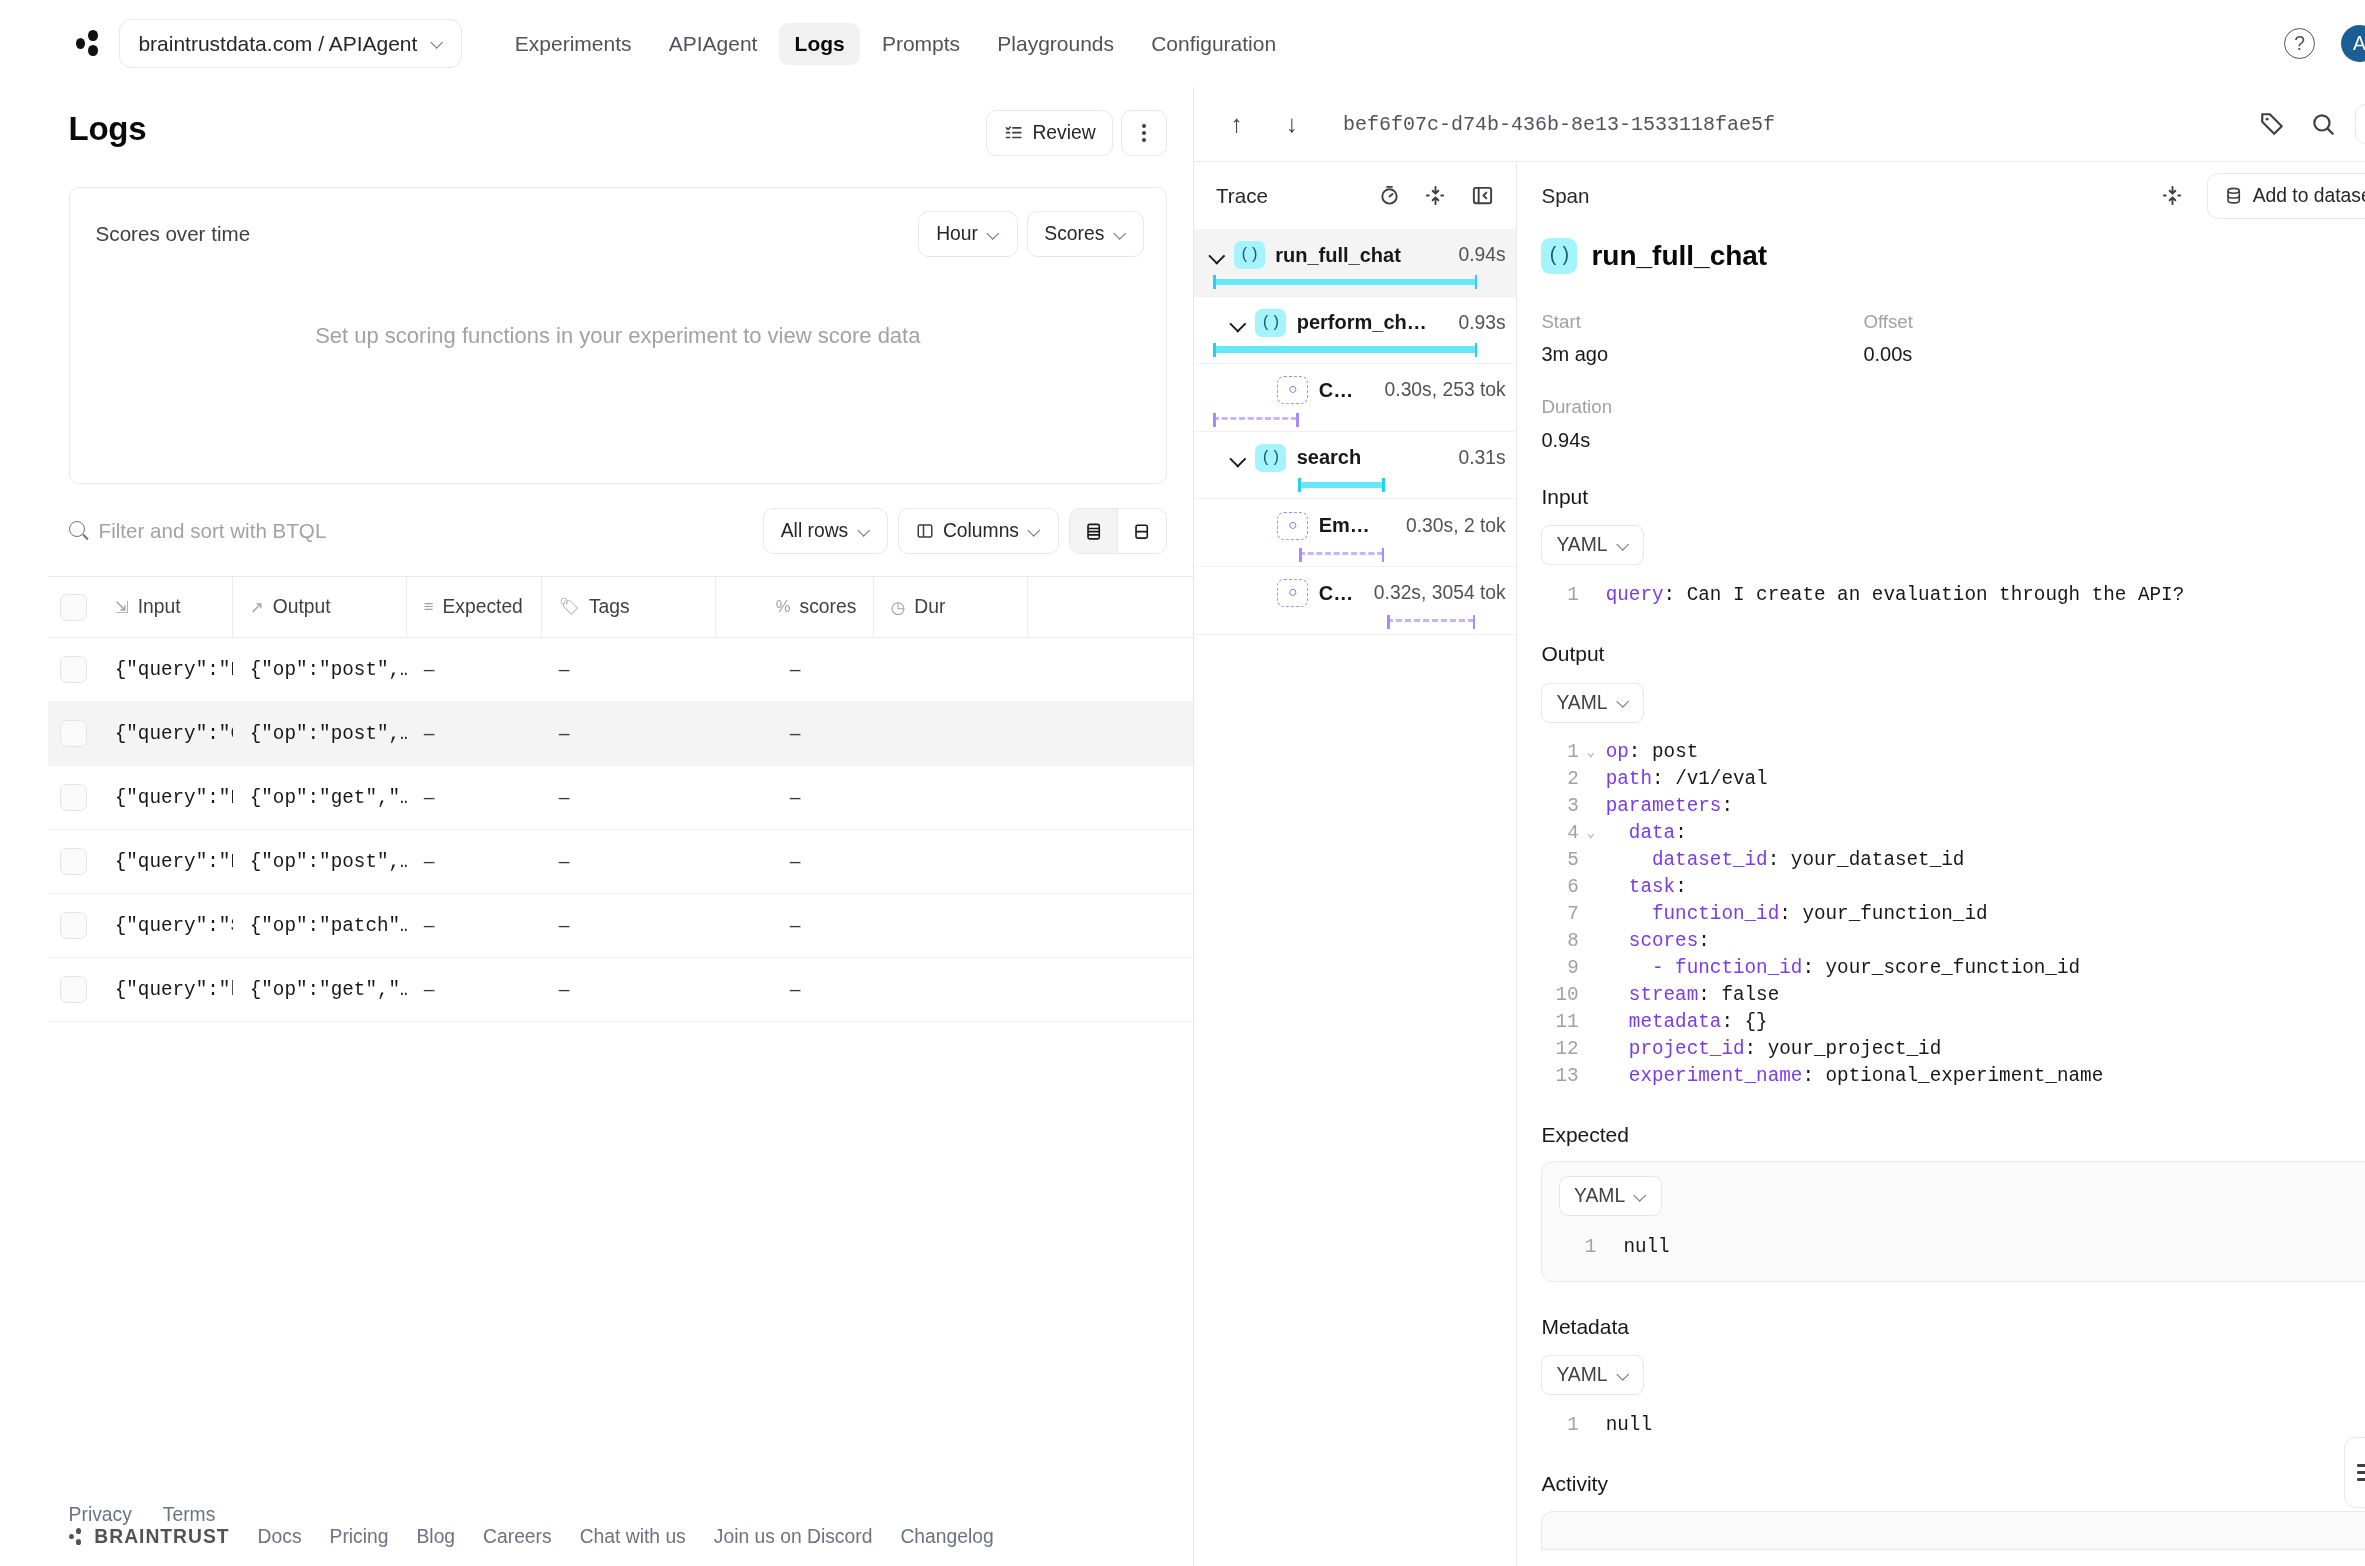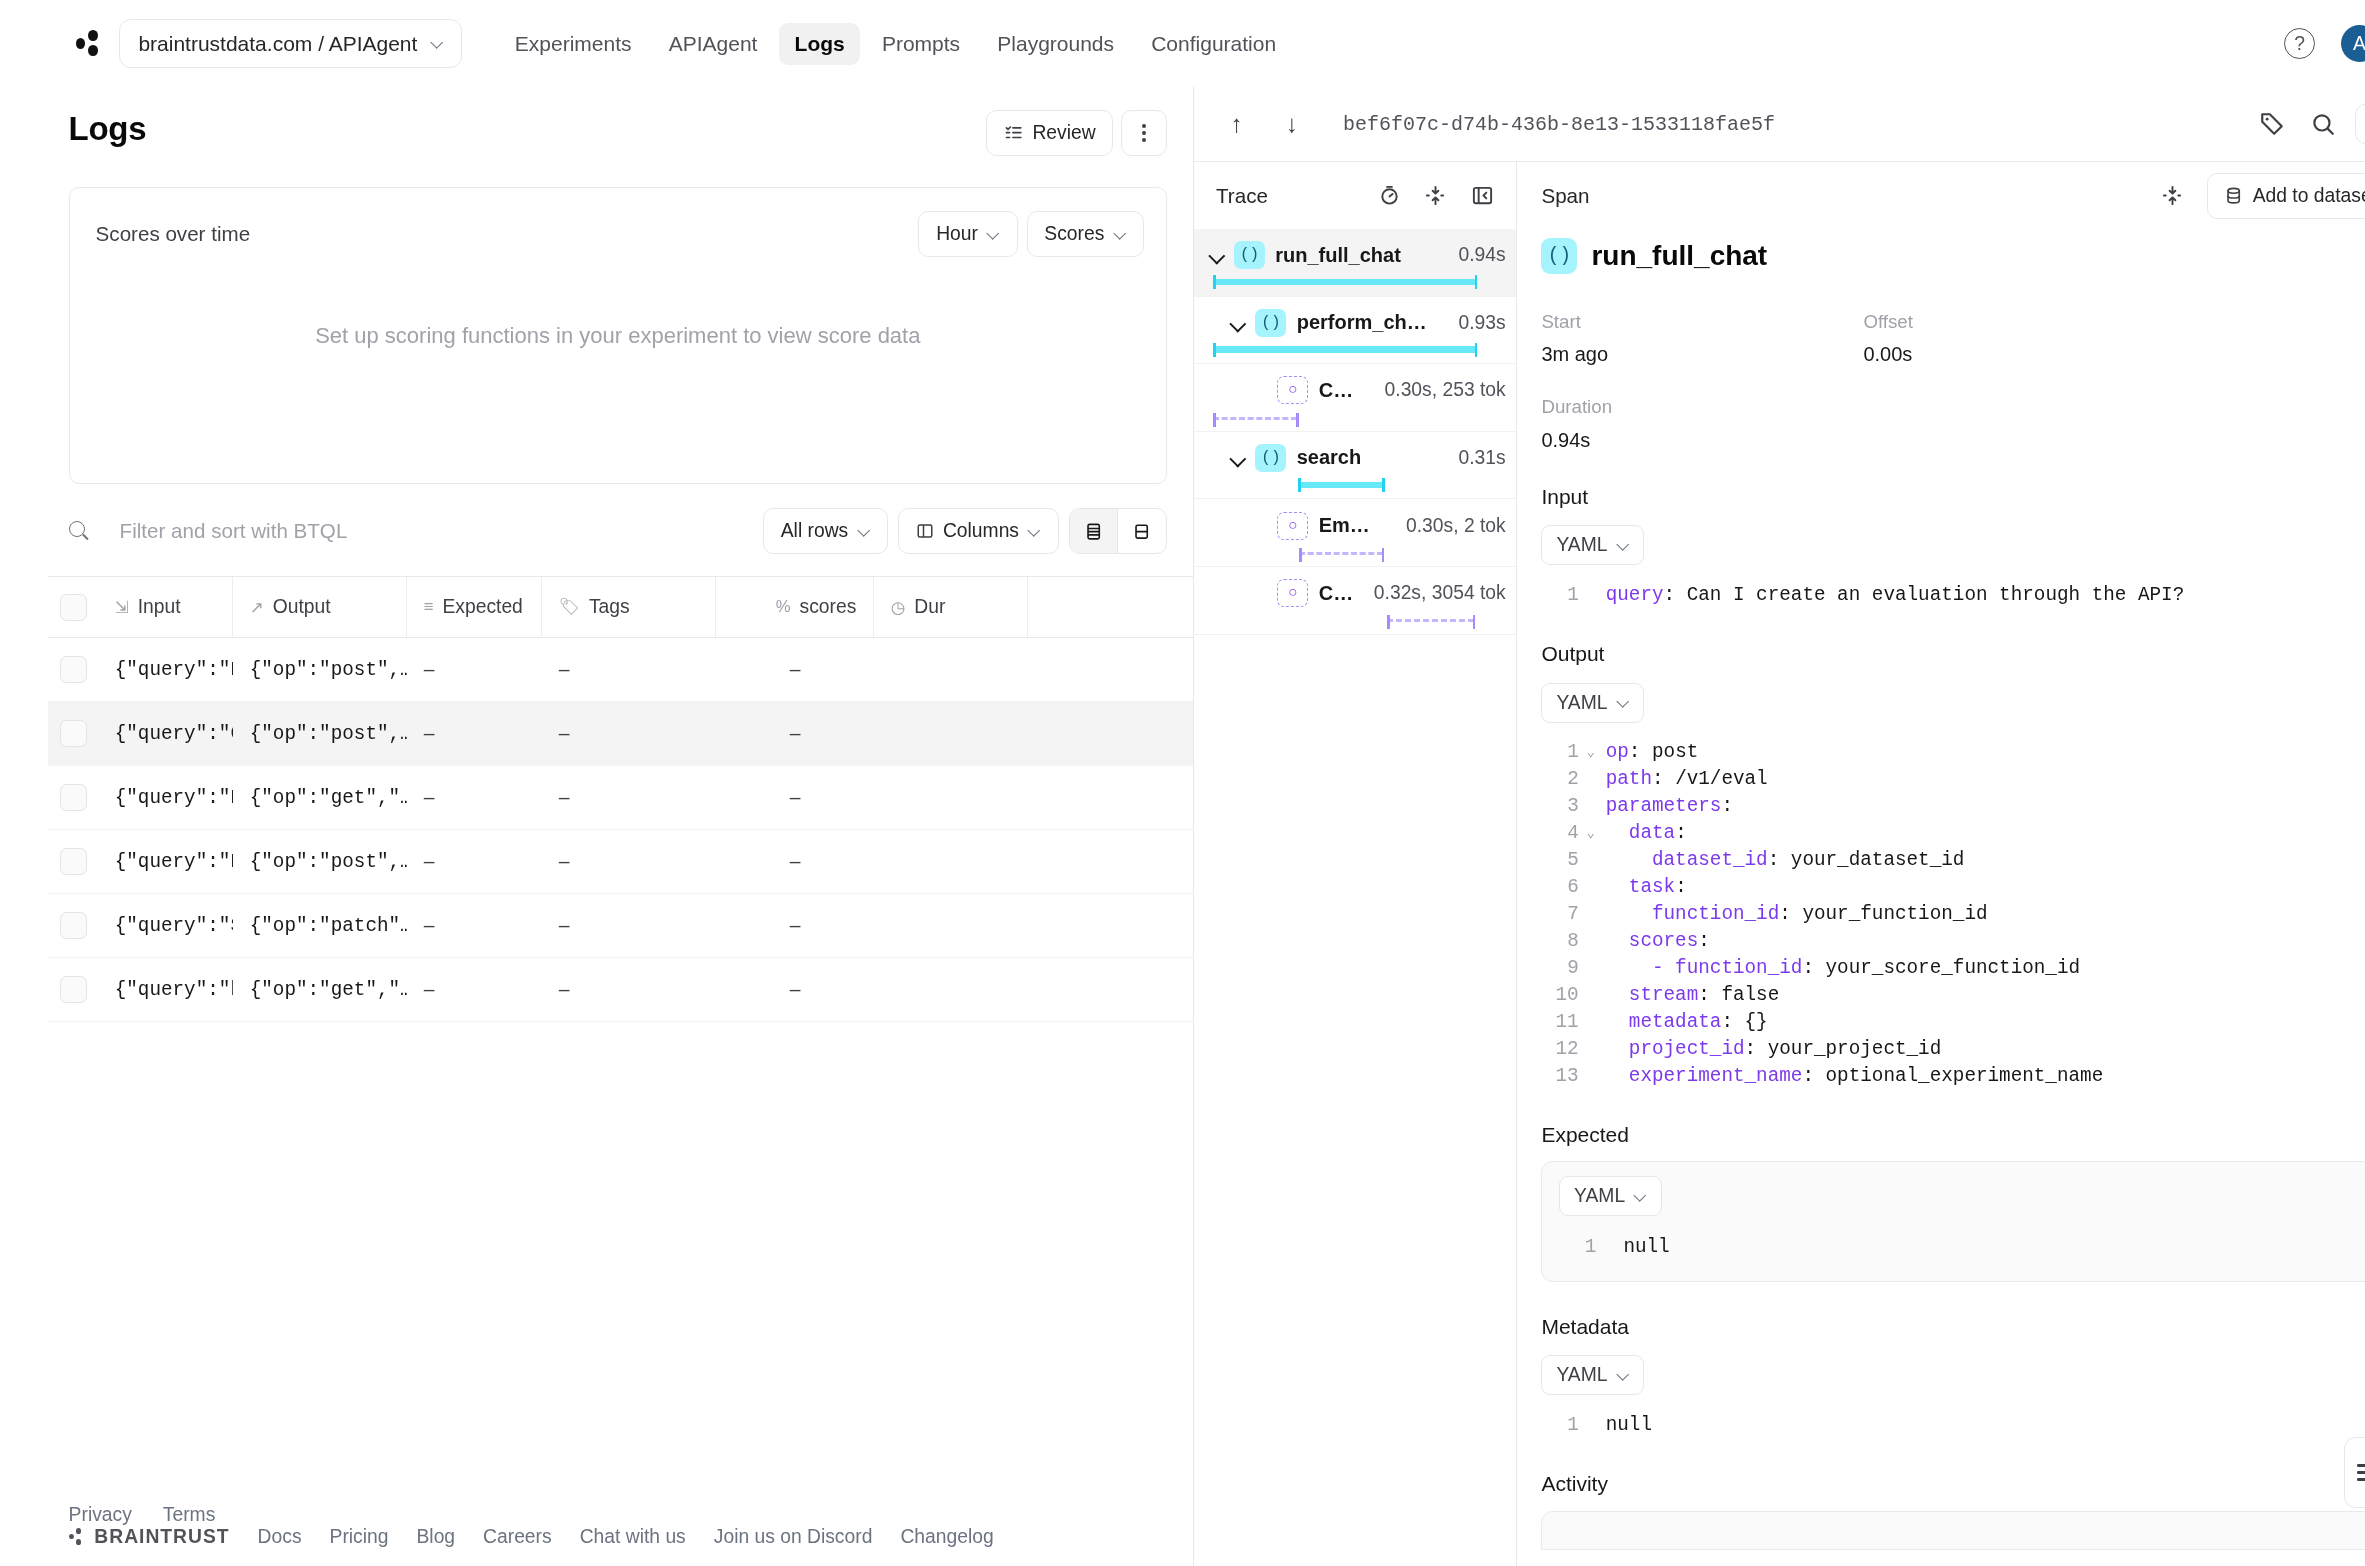--- a/index.html
+++ b/index.html
@@ -84,21 +84,21 @@
   .chart-card-head { display:flex; align-items:center; padding: 23px 22px 0 26px; }
   .chart-card-title { font-size: 20.6px; color:#3f3f46; }
   .chart-card-actions { margin-left:auto; display:flex; gap:9px; }
   .chart-empty {
     position:absolute; left:0; right:0; top: 0; bottom:0;
     display:flex; align-items:center; justify-content:center;
     font-size: 22px; color:#a1a1aa;
   }
 
   .filter-row { display:flex; align-items:center; padding: 24.4px 26px 22px 20.6px; gap: 10.3px; }
-  .search-wrap { display:flex; align-items:center; gap:29px; flex:1 1 auto; }
+  .search-wrap { display:flex; align-items:center; gap:8px; flex:1 1 auto; }
   .search-glyph { width:22px; height:22px; position:relative; flex:0 0 auto;}
   .search-glyph::before{ content:""; position:absolute; width:14px;height:14px;border:1.9px solid #71717a;border-radius:50%; left:0.6px; top:0.6px;}
   .search-glyph::after{ content:""; position:absolute; width:7px;height:1.9px;background:#71717a; left:13.5px; top:16px; transform:rotate(45deg);}
   .search-input {
     border:0; outline:0; font-size: 20.6px; color:#71717a; background:transparent;
     font-family:"Liberation Sans", sans-serif; width: 100%;
   }
   .search-input::placeholder { color:#a1a1aa; }
   .seg { display:flex; border:1.3px solid #e7e7e9; border-radius:10.3px; overflow:hidden; height:46px; }
   .seg > div { width: 48px; display:flex; align-items:center; justify-content:center; cursor:pointer; }

